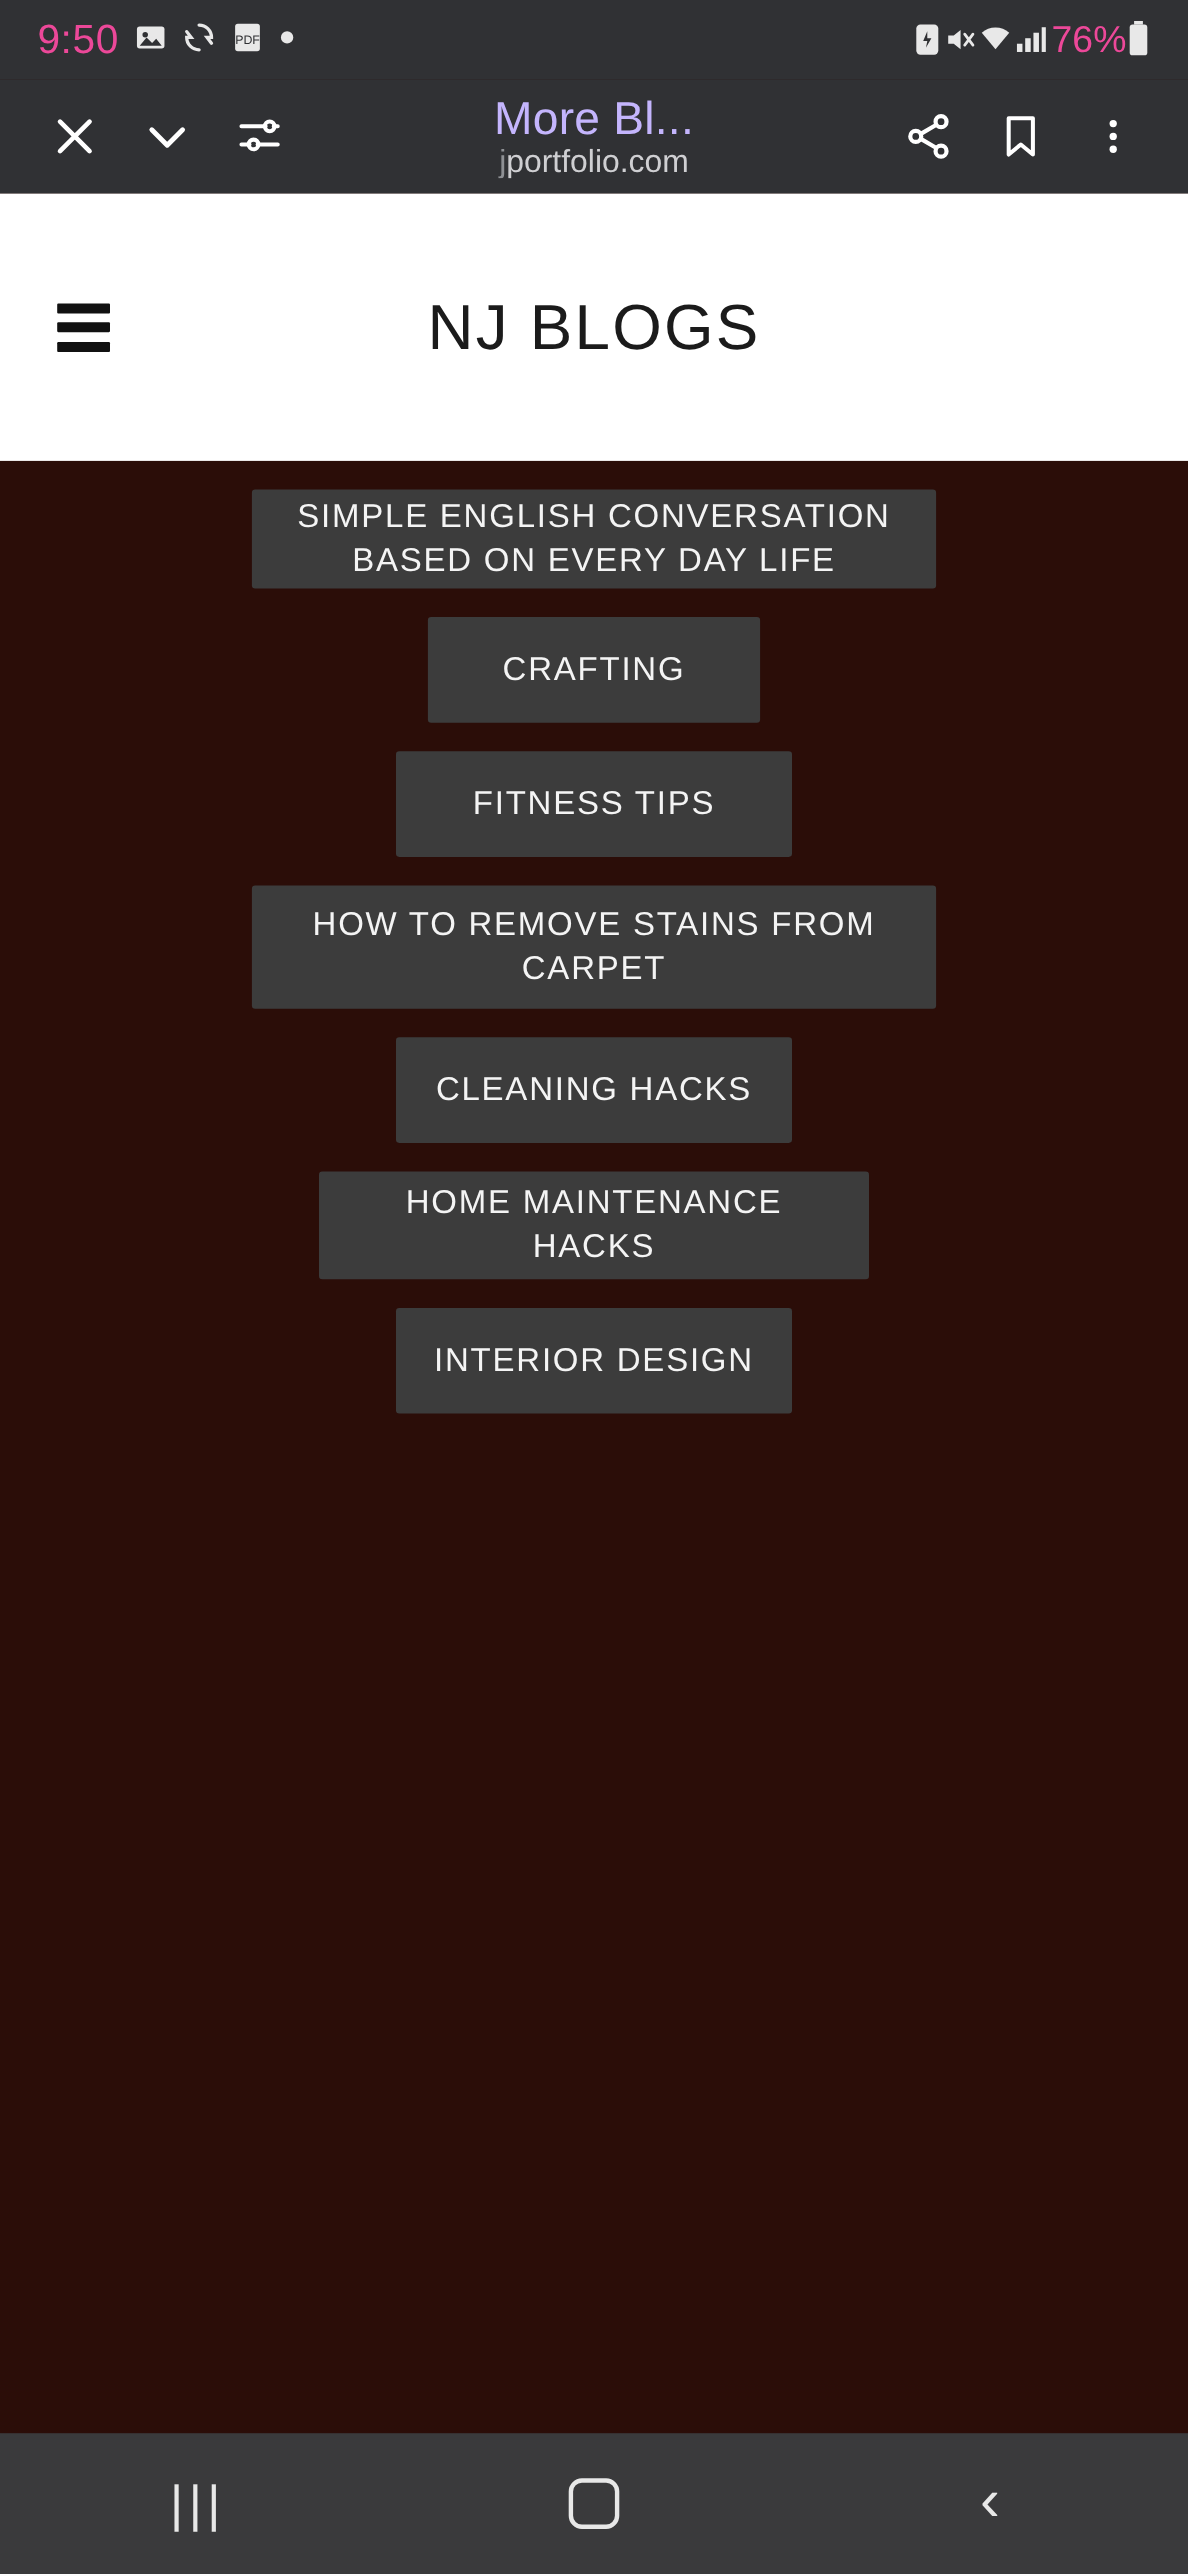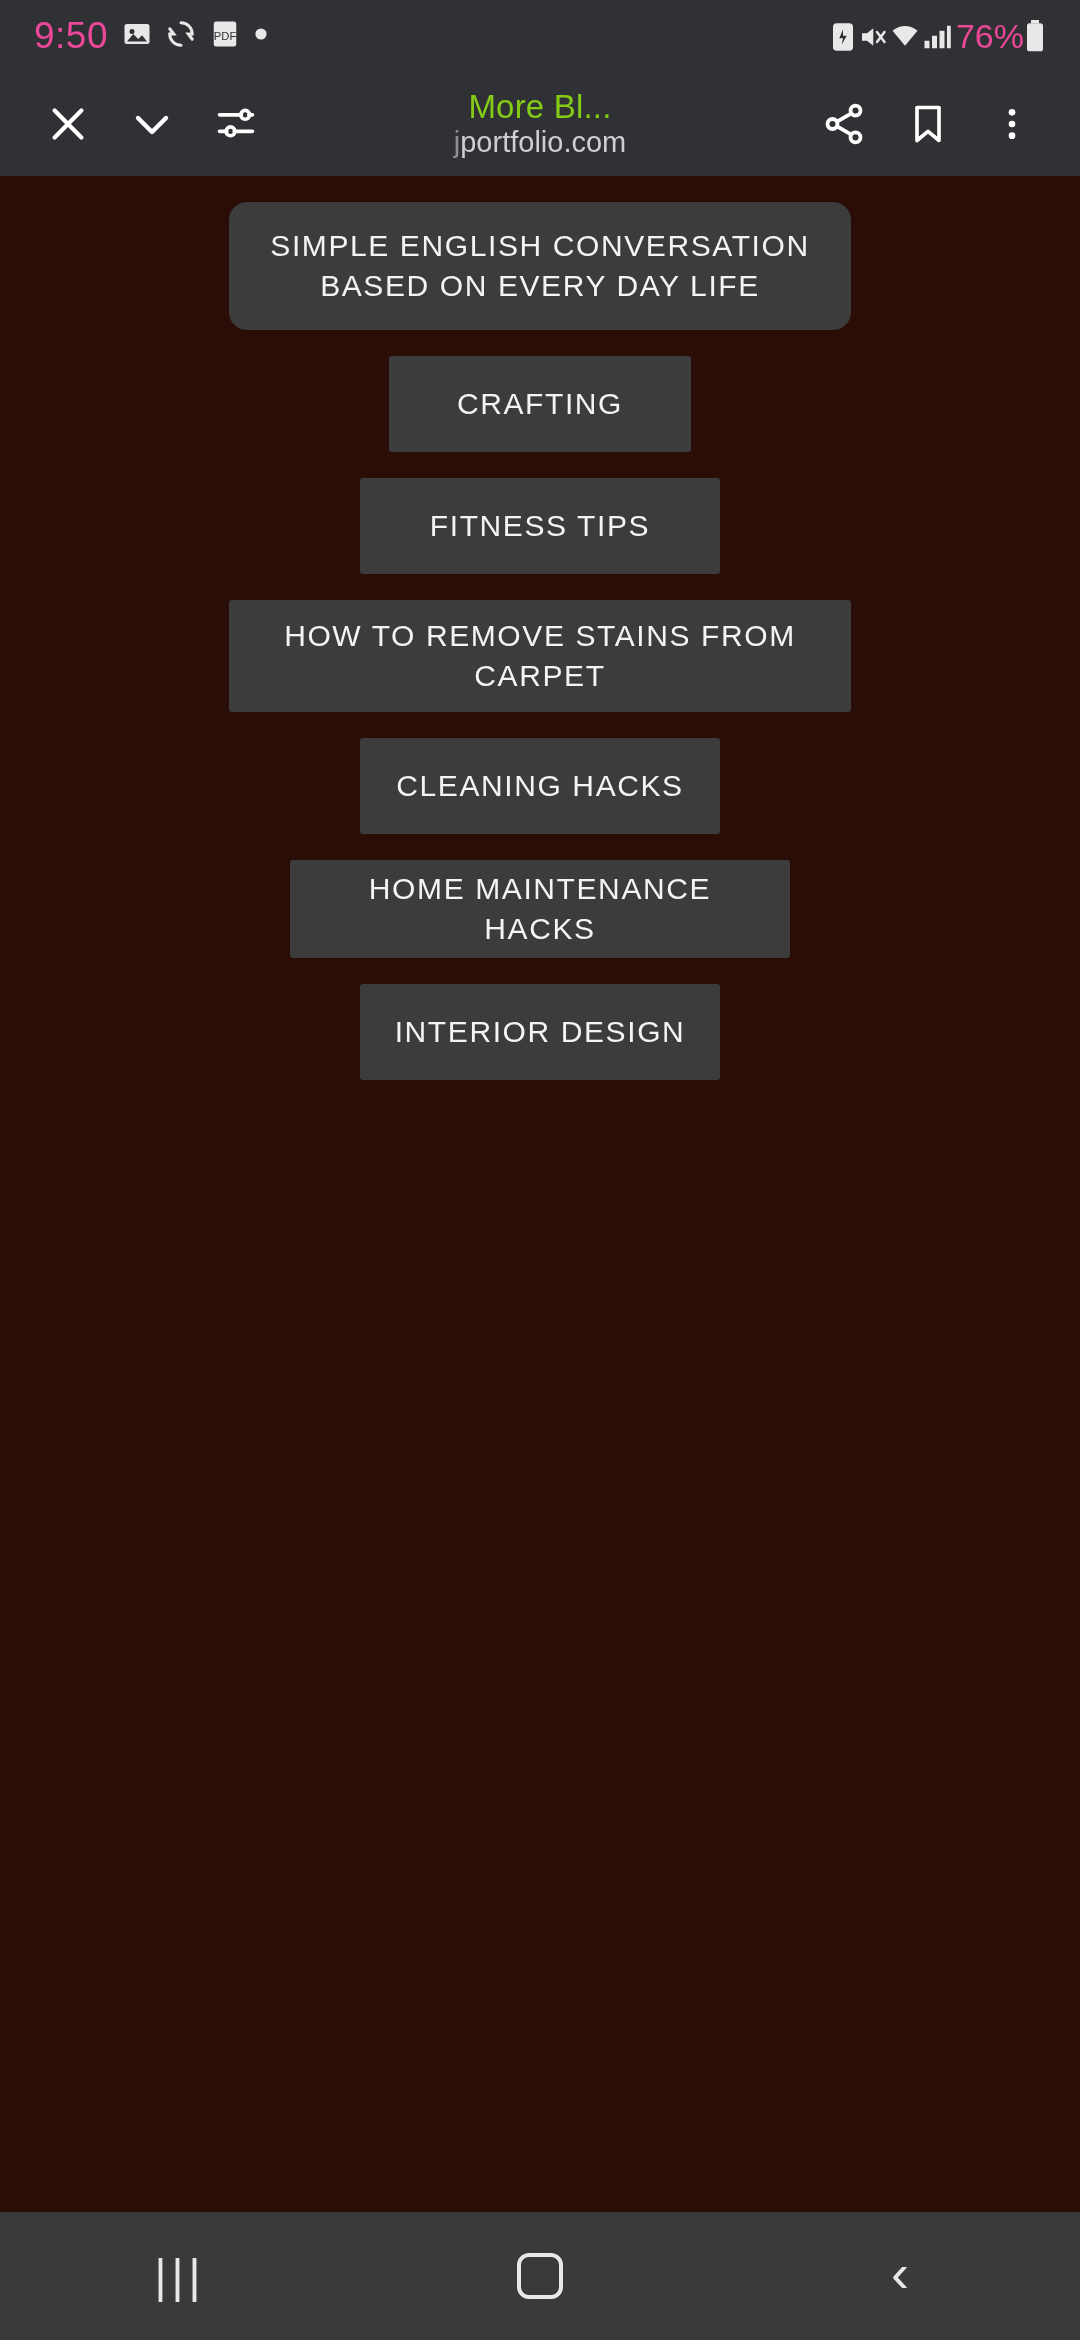--- a/index.html
+++ b/index.html
@@ -71,22 +71,22 @@
   .tb-title-wrap {
     flex: 1 1 auto;
     display: flex;
     flex-direction: column;
     align-items: center;
     justify-content: center;
     line-height: 1.05;
     overflow: hidden;
   }
   .tb-title {
-    color: #84cc16;
-    font-size: 33px;
+    color: #c4b5fd;
+    font-size: 42px;
     letter-spacing: 0.2px;
     white-space: nowrap;
   }
   .tb-url {
     color: #cfcfd2;
     font-size: 29px;
     white-space: nowrap;
     margin-top: 2px;
   }
   .tb-url .dim { color: #8e9094; }
@@ -147,21 +147,21 @@
     font-size: 30px;
     letter-spacing: 1.6px;
     text-align: center;
     line-height: 1.35;
     padding: 0 34px;
     margin-bottom: 26px;
     display: flex;
     align-items: center;
     justify-content: center;
   }
-  .cat-btn.w-xl { width: 622px; height: 128px; border-radius: 18px; }
+  .cat-btn.w-xl { width: 622px; height: 90px; }
   .cat-btn.w-lg { width: 622px; height: 112px; }
   .cat-btn.w-md { width: 500px; height: 98px; }
   .cat-btn.w-sm { width: 360px; height: 96px; }
   .cat-btn.w-xs { width: 302px; height: 96px; }
   .cat-btn.w-s2 { width: 360px; height: 96px; }
 
   
   .navbar {
     height: 128px;
     background: #3a3a3c;
@@ -303,20 +303,28 @@
     </div>
     <div class="tb-btn">
       <svg width="40" height="40" viewBox="0 0 24 24">
           <circle cx="12" cy="5" r="2" fill="#ffffff"></circle>
           <circle cx="12" cy="12" r="2" fill="#ffffff"></circle>
           <circle cx="12" cy="19" r="2" fill="#ffffff"></circle>
         </svg>
     </div>
   </div>
 
+  <div class="page-header">
+    <div class="hamburger">
+      <span></span>
+      <span></span>
+      <span></span>
+    </div>
+    <div class="site-title">NJ BLOGS</div>
+  </div>
 
   <div class="content">
     <button class="cat-btn w-xl">SIMPLE ENGLISH CONVERSATION BASED ON EVERY DAY LIFE</button>
     <button class="cat-btn w-xs">CRAFTING</button>
     <button class="cat-btn w-sm">FITNESS TIPS</button>
     <button class="cat-btn w-lg">HOW TO REMOVE STAINS FROM CARPET</button>
     <button class="cat-btn w-s2">CLEANING HACKS</button>
     <button class="cat-btn w-md">HOME MAINTENANCE HACKS</button>
     <button class="cat-btn w-s2">INTERIOR DESIGN</button>
   </div>

